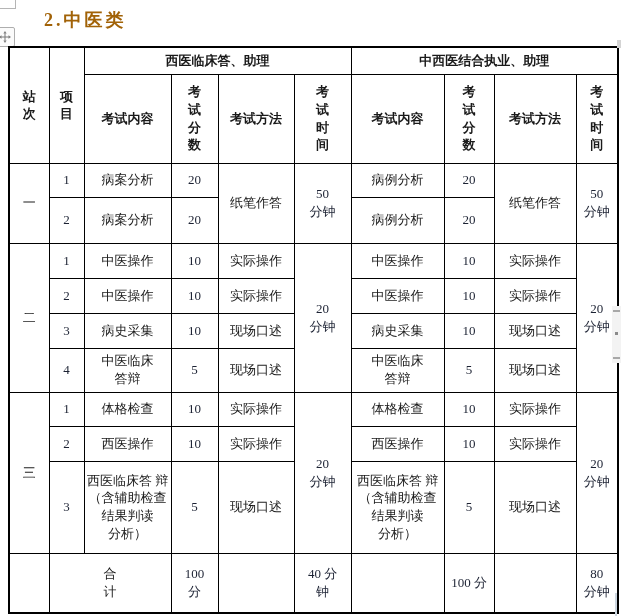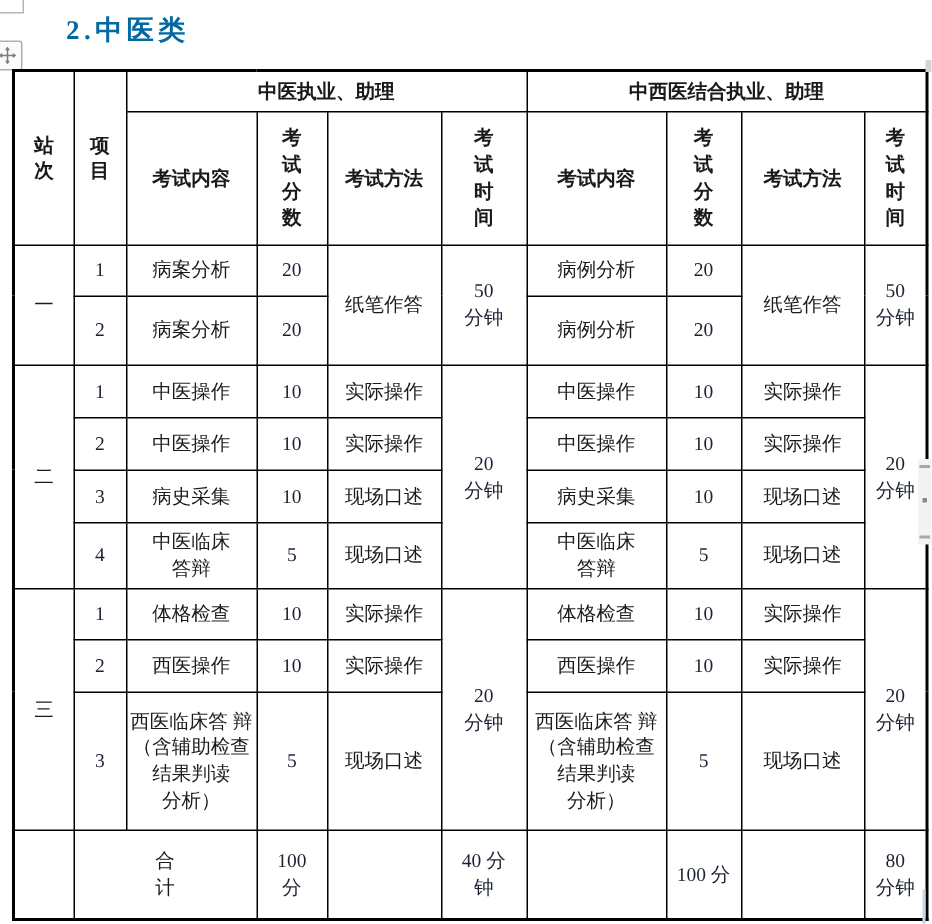--- a/index.html
+++ b/index.html
@@ -3,21 +3,21 @@
 <meta charset="utf-8">
 <style>
   html,body{margin:0;padding:0;}
   body{
     width:621px;height:616px;position:relative;overflow:hidden;
     background:#ffffff;color:#1a1a1a;
     font-family:"Liberation Serif","DejaVu Serif",serif;
   }
   .title{
     position:absolute;left:44px;top:8px;margin:0;
-    font-size:18px;font-weight:bold;letter-spacing:3px;color:#0369a1;
+    font-size:18px;font-weight:bold;letter-spacing:3px;color:#a16207;
   }
   
   .partial-box{
     position:absolute;left:-29px;top:-24px;width:43px;height:31px;
     border:1px solid #b5b5b5;background:#fff;
   }
   
   .move-handle{
     position:absolute;left:-5px;top:27px;width:18px;height:18px;
     border:1px solid #aeaeae;background:#fbfbfb;
@@ -93,21 +93,21 @@
       <col style="width:82px">
       <col style="width:42px">
   </colgroup>
 
   <tbody>
       <tr style="height:27px">
     <td rowspan="2" class="b pre vh2">站
 次</td>
     <td rowspan="2" class="b pre vh2">项
 目</td>
-    <td colspan="4" class="b">中医执业、助理</td>
+    <td colspan="4" class="b">西医临床答、助理</td>
     <td colspan="4" class="b">中西医结合执业、助理</td>
   </tr>
 
   <tr style="height:89px">
     <td class="b">考试内容</td>
     <td class="b pre vh">考
 试
 分
 数</td>
     <td class="b">考试方法</td>

